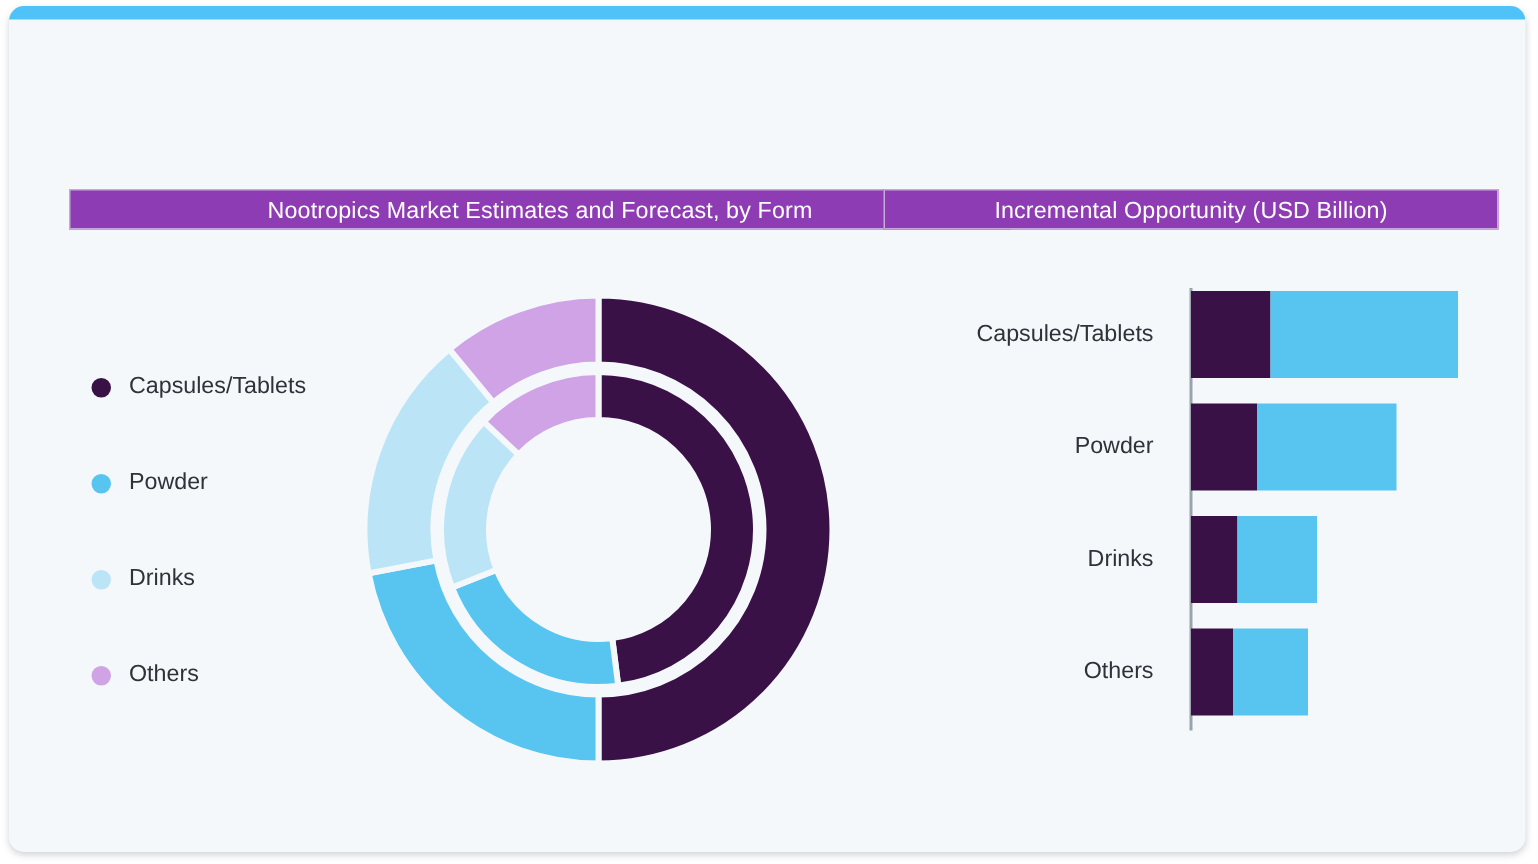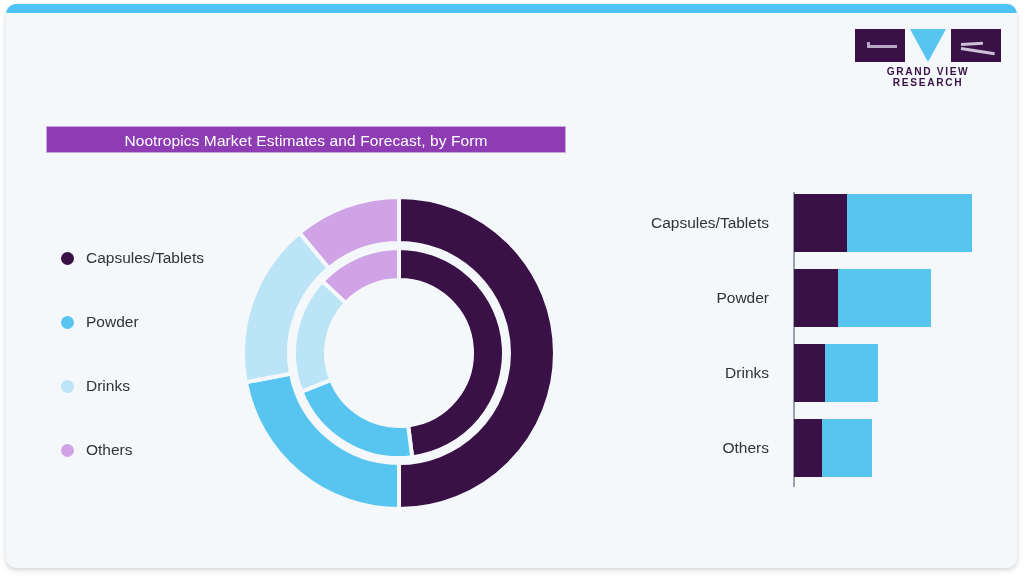--- a/index.html
+++ b/index.html
@@ -50,21 +50,21 @@
     font-size:10.2px;font-weight:bold;letter-spacing:1.65px;
     color:#3a1147;font-family:"Liberation Sans", sans-serif;
   }
   
   .sec-title{
     position:absolute;height:27px;line-height:27px;text-align:center;
     background:#8e3cb4;color:#ffffff;font-size:15.5px;
     border:1px solid #c8a7dc;box-sizing:border-box;
     letter-spacing:.1px;
   }
-  #title-left{left:40px;top:122px;width:520px;}
+  #title-left{left:40px;top:122px;width:628px;}
   #title-right{left:583px;top:122px;width:410px;}
   
   #donut-legend{position:absolute;left:55px;top:222px;width:190px;}
   .dl-item{display:flex;align-items:center;height:64px;}
   .dl-dot{width:13px;height:13px;border-radius:50%;flex:0 0 auto;}
   .dl-label{margin-left:12px;font-size:15.5px;color:#2e3338;}
   
   #donut-wrap{position:absolute;left:230px;top:186px;width:326px;height:326px;}
   
   #bars{position:absolute;left:600px;top:186px;width:395px;height:300px;}
@@ -87,34 +87,23 @@
   .bl-label{margin-left:11px;font-size:15.5px;color:#2e3338;white-space:nowrap;}
   .bl-gap{width:48px;}
 </style>
 </head>
 <body>
 
 <div id="card">
 
   <div id="topbar"></div>
 
-  <div id="logo">
-    <div class="logo-row">
-      <div class="lg-box lg-left"></div>
-      <div class="lg-slashA"></div>
-      <div class="lg-slashA2"></div>
-      <div class="lg-tri"></div>
-      <div class="lg-box lg-right"></div>
-      <div class="lg-slashB"></div>
-      <div class="lg-slashB2"></div>
-    </div>
-    <div id="logo-text">GRAND VIEW RESEARCH</div>
-  </div>
 
   <div class="sec-title" id="title-left">Nootropics Market Estimates and Forecast, by Form</div>
+  <div class="sec-title" id="title-right">Incremental Opportunity (USD Billion)</div>
 
   <div id="donut-legend">
     <div class="dl-item">
       <span class="dl-dot" style="background:#3a1147"></span>
       <span class="dl-label">Capsules/Tablets</span>
     </div>
     <div class="dl-item">
       <span class="dl-dot" style="background:#57c5f0"></span>
       <span class="dl-label">Powder</span>
     </div>

